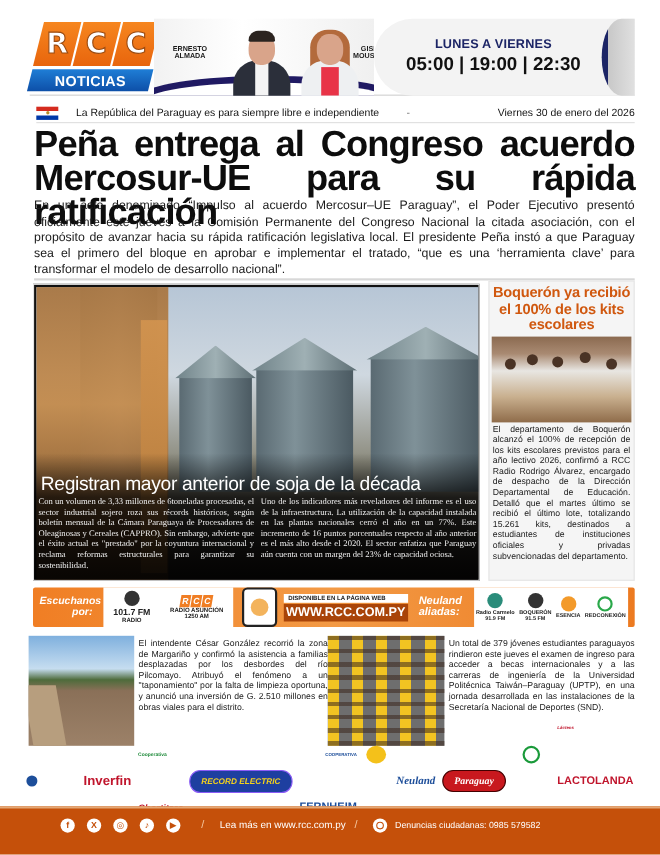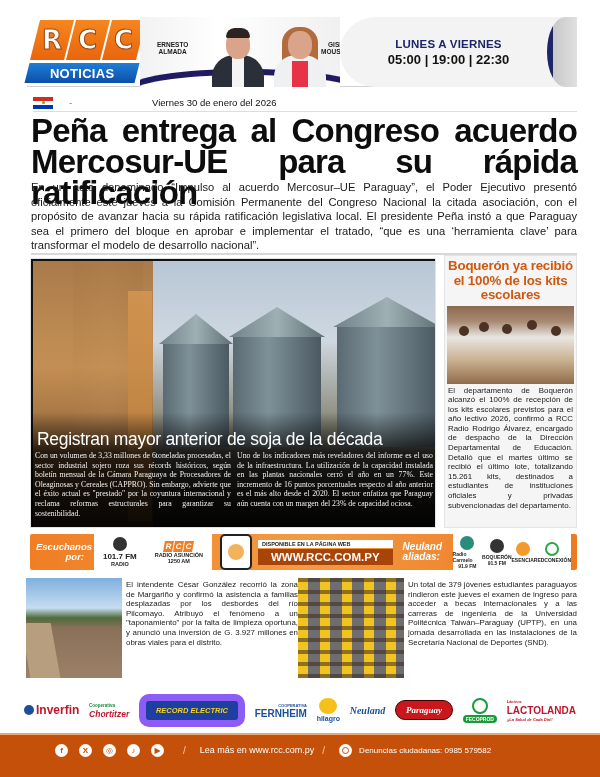--- a/index.html
+++ b/index.html
@@ -28,21 +28,21 @@
   .p1 .hair { position: absolute; left: 18px; top: 3px; width: 24px; height: 10px; border-radius: 12px 12px 2px 2px; background: #2b2420; }
   .p1 .body { background: #2b2f3a; }
   .p1 .shirt { position: absolute; left: 24px; top: 32px; width: 12px; height: 30px; background: #f4f4f4; }
   .p2 { left: 130px; }
   .p2 .hair { position: absolute; left: 12px; top: 2px; width: 36px; height: 44px; border-radius: 16px 16px 8px 8px; background: #b36a3c; }
   .p2 .body { background: #eef0f2; }
   .p2 .top { position: absolute; left: 22px; top: 36px; width: 16px; height: 26px; background: #e83347; }
 
   .schedule { position: relative; flex: 1; height: 70px; background: #f3f3f3; border-radius: 40px 0 0 40px; display: flex; flex-direction: column; align-items: center; justify-content: center; }
   .schedule .days { color: #1c2566; font-weight: bold; font-size: 11.5px; letter-spacing: .2px; margin-left: -20px; }
-  .schedule .times { font-weight: bold; font-size: 13px; color: #111; margin-top: 2px; margin-left: -20px; }
+  .schedule .times { font-weight: bold; font-size: 17px; color: #111; margin-top: 2px; margin-left: -20px; }
   .schedule .edge { position: absolute; right: 0; top: 0; width: 30px; height: 70px; background: linear-gradient(90deg,#1c2566 0,#1c2566 6px,#c8c8c8 6px,#e0e0e0); border-radius: 60% 0 0 60% / 50% 0 0 50%; }
 
   
   .datebar { position: absolute; left: 33px; top: 94px; width: 544px; height: 18px; display: flex; align-items: center; font-size: 9.5px; color: #111; border-bottom: 1px solid #dedede; }
   .flag { width: 20px; height: 12px; display: flex; flex-direction: column; margin-right: 16px; }
   .flag div { flex: 1; }
   .flag .r { background: #d52b1e; } .flag .w { background: #fff; display:flex; align-items:center; justify-content:center; } .flag .b { background: #0038a8; }
   .flag .w i { width: 3px; height: 3px; border-radius: 50%; background: #b58c2a; display:block; }
   .datebar .motto { flex: 1; }
   .datebar .sep { width: 70px; color: #777; }
@@ -82,46 +82,46 @@
   .banner .radios-box { margin-left: 10px; width: 118px; height: 36px; background: #fff; display: flex; align-items: center; justify-content: space-around; }
   .mini-logo { display: flex; flex-direction: column; align-items: center; font-size: 5.5px; font-weight: bold; color: #222; }
   .mini-logo .ic { width: 14px; height: 14px; border-radius: 50%; background: #333; margin-bottom: 1px; }
   .mini-logo .freq { font-size: 8px; }
   .rcc-mini { display: flex; gap: 1px; }
   .rcc-mini b { width: 9px; height: 11px; background: #f07e24; color: #fff; font-size: 8px; display: flex; align-items: center; justify-content: center; transform: skewX(-10deg); }
   .banner .phone { width: 32px; height: 36px; margin-left: 8px; background: #fff; border-radius: 5px; border: 2px solid #222; display: flex; align-items: center; justify-content: center; }
   .banner .phone i { width: 16px; height: 16px; border-radius: 50%; background: #f3b35c; display: block; }
   .banner .web { margin-left: 6px; display: flex; flex-direction: column; }
   .banner .web .avail { background: #fff; color: #222; font-size: 5.5px; font-weight: bold; padding: 1px 4px; }
-  .banner .web .url { background: #a94408; color: #fff; font-weight: bold; font-size: 11.5px; padding: 2px 13px; margin-top: 1px; }
+  .banner .web .url { background: #a94408; color: #fff; font-weight: bold; font-size: 11.5px; padding: 2px 2px; margin-top: 1px; }
   .banner .allied { margin-left: 10px; font-style: italic; font-weight: bold; color: #fff; font-size: 10px; line-height: 10.5px; width: 44px; }
   .banner .allied-box { margin-left: 6px; flex: 1; height: 36px; background: #fff; display: flex; align-items: center; justify-content: space-around; margin-right: 6px; }
   .ally { display: flex; flex-direction: column; align-items: center; font-size: 5px; color: #222; font-weight: bold; }
   .ally .ic { width: 14px; height: 14px; border-radius: 50%; margin-bottom: 1px; }
 
   
   .bstory { position: absolute; top: 578px; height: 102px; display: flex; }
   .bs1 { left: 26px; width: 272px; }
   .bs2 { left: 298px; width: 279px; }
   .bs1 .bphoto { width: 96px; height: 100px; background: linear-gradient(180deg,#7fb0de 0%,#c6ddf0 30%,#4e6b3b 40%,#8a7058 50%,#9c8168 100%); position: relative; overflow: hidden; }
   .bs1 .bphoto i { position: absolute; left: 0; top: 45px; width: 30px; height: 60px; background: #b79e7e; transform: skewX(10deg); display: block; }
   .bs2 .bphoto { width: 106px; height: 100px; background: repeating-linear-gradient(90deg,#f2c422 0 10px,#6e6e6e 10px 22px); position: relative; }
   .bs2 .bphoto::after { content: ""; position: absolute; inset: 0; background: repeating-linear-gradient(180deg, rgba(60,40,30,.55) 0 4px, transparent 4px 12px); }
   .btext { flex: 1; padding-left: 4px; }
   .btitle { font-weight: bold; font-size: 11.4px; line-height: 11.5px; color: #111; text-align: justify; text-align-last: left; letter-spacing: -0.1px; }
   .bbody { font-size: 7.9px; line-height: 9.6px; text-align: justify; color: #1a1a1a; margin-top: 2px; }
 
   
   .sponsors { position: absolute; left: 20px; top: 690px; width: 560px; height: 40px; display: flex; align-items: center; justify-content: space-between; padding: 0 4px; }
-  .sp { font-weight: bold; display: flex; align-items: center; }
+  .sp { font-weight: bold; display: flex; align-items: center; gap: 40px; }
   .sp-inverfin { color: #c0152c; font-size: 12px; }
   .sp-inverfin i { width: 10px; height: 10px; border-radius: 50%; background: #1d4e9a; display: inline-block; margin-right: 2px; }
   .sp-chort { color: #c0152c; font-size: 8.5px; font-style: italic; flex-direction: column; align-items: flex-start; line-height: 8px; }
   .sp-chort small { font-size: 4.5px; color: #1e8a3a; font-style: normal; }
-  .sp-record { background: #1e3fa0; color: #f5d21b; font-size: 7.5px; font-style: italic; padding: 5px 10px; border-radius: 10px; border: 7px solid #8b5cf6; }
+  .sp-record { background: #1e3fa0; color: #f5d21b; font-size: 7.5px; font-style: italic; padding: 5px 10px; border-radius: 10px; border: 1px solid #8b5cf6; }
   .sp-fern { color: #1d4e9a; font-size: 10px; flex-direction: column; line-height: 8px; align-items: flex-end; }
   .sp-fern small { font-size: 4px; }
   .sp-hilagro { flex-direction: column; color: #1d4e9a; font-size: 7px; align-items: center; }
   .sp-hilagro i { width: 18px; height: 16px; border-radius: 50%; background: #f4c11a; display: block; margin-bottom: 1px; }
   .sp-neuland { color: #1d4e9a; font-style: italic; font-size: 10px; font-family: "Liberation Serif", serif; }
   .sp-classic { background: #c8181e; color: #fff; font-style: italic; font-family: "Liberation Serif", serif; font-size: 9px; padding: 4px 10px; border-radius: 10px; border: 1px solid #400; }
   .sp-fecoprod { flex-direction: column; align-items: center; font-size: 5px; color: #fff; }
   .sp-fecoprod i { width: 16px; height: 16px; border-radius: 50%; border: 2px solid #1a9a3a; display: block; background: #fff; }
   .sp-fecoprod span { background: #1a9a3a; padding: 1px 3px; border-radius: 4px; margin-top: 1px; }
   .sp-lacto { flex-direction: column; align-items: flex-start; color: #c0152c; font-size: 10px; line-height: 9px; }
@@ -190,20 +190,21 @@
 </div>
 
 <div class="datebar">
   <div class="flag">
     <div class="r"></div>
       <div class="w">
         <i></i>
       </div>
       <div class="b"></div>
   </div>
+  <div class="motto">La República del Paraguay es para siempre libre e independiente</div>
   <div class="sep">-</div>
   <div class="date">Viernes 30 de enero del 2026</div>
 </div>
 
 <h1 class="headline">Peña entrega al Congreso acuerdo Mercosur-UE para su rápida ratificación</h1>
 <p class="lead">En un acto denominado “Impulso al acuerdo Mercosur–UE Paraguay”, el Poder Ejecutivo presentó oficialmente este jueves a la Comisión Permanente del Congreso Nacional la citada asociación, con el propósito de avanzar hacia su rápida ratificación legislativa local. El presidente Peña instó a que Paraguay sea el primero del bloque en aprobar e implementar el tratado, “que es una ‘herramienta clave’ para transformar el modelo de desarrollo nacional”.</p>
 <div class="rule-main"></div>
 
 <div class="feature">
   <div class="photo">
@@ -280,21 +281,21 @@
       <span>REDCONEXIÓN</span>
     </div>
   </div>
 </div>
 
 <div class="bstory bs1">
   <div class="bphoto">
       <i></i>
     </div>
   <div class="btext">
-    <p class="bbody">El intendente César González recorrió la zona de Margariño y confirmó la asistencia a familias desplazadas por los desbordes del río Pilcomayo. Atribuyó el fenómeno a un "taponamiento" por la falta de limpieza oportuna, y anunció una inversión de G. 3.927 millones en obras viales para el distrito.</p>
+    <p class="bbody">El intendente César González recorrió la zona de Margariño y confirmó la asistencia a familias desplazadas por los desbordes del río Pilcomayo. Atribuyó el fenómeno a un "taponamiento" por la falta de limpieza oportuna, y anunció una inversión de G. 2.510 millones en obras viales para el distrito.</p>
   </div>
 </div>
 <div class="bstory bs2">
   <div class="bphoto"></div>
   <div class="btext">
     <p class="bbody">Un total de 379 jóvenes estudiantes paraguayos rindieron este jueves el examen de ingreso para acceder a becas internacionales y a las carreras de ingeniería de la Universidad Politécnica Taiwán–Paraguay (UPTP), en una jornada desarrollada en las instalaciones de la Secretaría Nacional de Deportes (SND).</p>
   </div>
 </div>
 
 <div class="sponsors">

